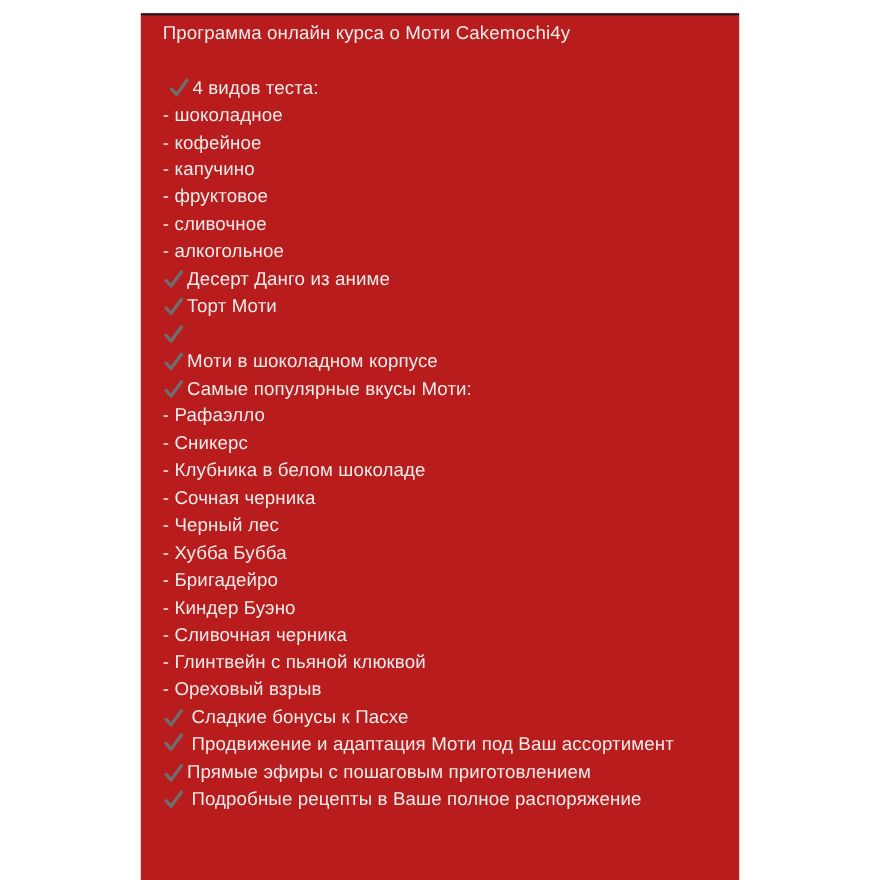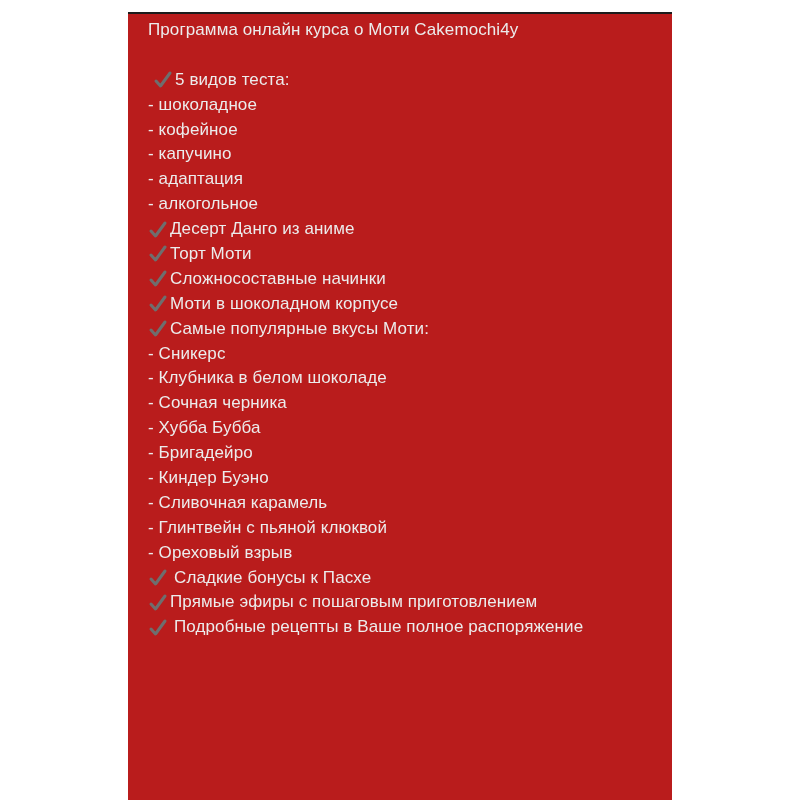--- a/index.html
+++ b/index.html
@@ -67,26 +67,27 @@
 <div class="panel">
   <div class="content">
     <div class="line title-line">Программа онлайн курса о Моти Cakemochi4y</div>
 
     <div class="line">
       <span class="check indent">
           <svg width="20" height="20" viewBox="0 0 20 20">
             <path d="M3 11 L7.5 16 L17 3" fill="none" stroke="#6e6e6e" stroke-width="3" stroke-linecap="round" stroke-linejoin="round"></path>
           </svg>
         </span>
-      <span>5 видов теста:</span>
+      <span>4 видов теста:</span>
     </div>
     <div class="line">- шоколадное</div>
     <div class="line">- кофейное</div>
     <div class="line">- капучино</div>
-    <div class="line">- адаптация</div>
+    <div class="line">- фруктовое</div>
+    <div class="line">- сливочное</div>
     <div class="line">- алкогольное</div>
 
     <div class="line">
       <span class="check">
           <svg width="20" height="20" viewBox="0 0 20 20">
             <path d="M3 11 L7.5 16 L17 3" fill="none" stroke="#6e6e6e" stroke-width="3" stroke-linecap="round" stroke-linejoin="round"></path>
           </svg>
         </span>
       <span>Десерт Данго из аниме</span>
     </div>
@@ -97,56 +98,62 @@
           </svg>
         </span>
       <span>Торт Моти</span>
     </div>
     <div class="line">
       <span class="check">
           <svg width="20" height="20" viewBox="0 0 20 20">
             <path d="M3 11 L7.5 16 L17 3" fill="none" stroke="#6e6e6e" stroke-width="3" stroke-linecap="round" stroke-linejoin="round"></path>
           </svg>
         </span>
-      <span>Сложносоставные начинки</span>
     </div>
     <div class="line">
       <span class="check">
           <svg width="20" height="20" viewBox="0 0 20 20">
             <path d="M3 11 L7.5 16 L17 3" fill="none" stroke="#6e6e6e" stroke-width="3" stroke-linecap="round" stroke-linejoin="round"></path>
           </svg>
         </span>
       <span>Моти в шоколадном корпусе</span>
     </div>
     <div class="line">
       <span class="check">
           <svg width="20" height="20" viewBox="0 0 20 20">
             <path d="M3 11 L7.5 16 L17 3" fill="none" stroke="#6e6e6e" stroke-width="3" stroke-linecap="round" stroke-linejoin="round"></path>
           </svg>
         </span>
       <span>Самые популярные вкусы Моти:</span>
     </div>
 
+    <div class="line">- Рафаэлло</div>
     <div class="line">- Сникерс</div>
     <div class="line">- Клубника в белом шоколаде</div>
     <div class="line">- Сочная черника</div>
+    <div class="line">- Черный лес</div>
     <div class="line">- Хубба Бубба</div>
     <div class="line">- Бригадейро</div>
     <div class="line">- Киндер Буэно</div>
-    <div class="line">- Сливочная карамель</div>
+    <div class="line">- Сливочная черника</div>
     <div class="line">- Глинтвейн с пьяной клюквой</div>
     <div class="line">- Ореховый взрыв</div>
 
     <div class="line">
       <span class="check space">
           <svg width="20" height="20" viewBox="0 0 20 20">
             <path d="M3 11 L7.5 16 L17 3" fill="none" stroke="#6e6e6e" stroke-width="3" stroke-linecap="round" stroke-linejoin="round"></path>
           </svg>
         </span>
       <span>Сладкие бонусы к Пасхе</span>
+    </div>
+    <div class="line wrap">
+      <span class="check space"><svg width="20" height="20" viewBox="0 0 20 20">
+            <path d="M3 11 L7.5 16 L17 3" fill="none" stroke="#6e6e6e" stroke-width="3" stroke-linecap="round" stroke-linejoin="round"></path>
+          </svg></span><span>Продвижение и адаптация Моти под Ваш ассортимент</span>
     </div>
     <div class="line">
       <span class="check">
           <svg width="20" height="20" viewBox="0 0 20 20">
             <path d="M3 11 L7.5 16 L17 3" fill="none" stroke="#6e6e6e" stroke-width="3" stroke-linecap="round" stroke-linejoin="round"></path>
           </svg>
         </span>
       <span>Прямые эфиры с пошаговым приготовлением</span>
     </div>
     <div class="line">

